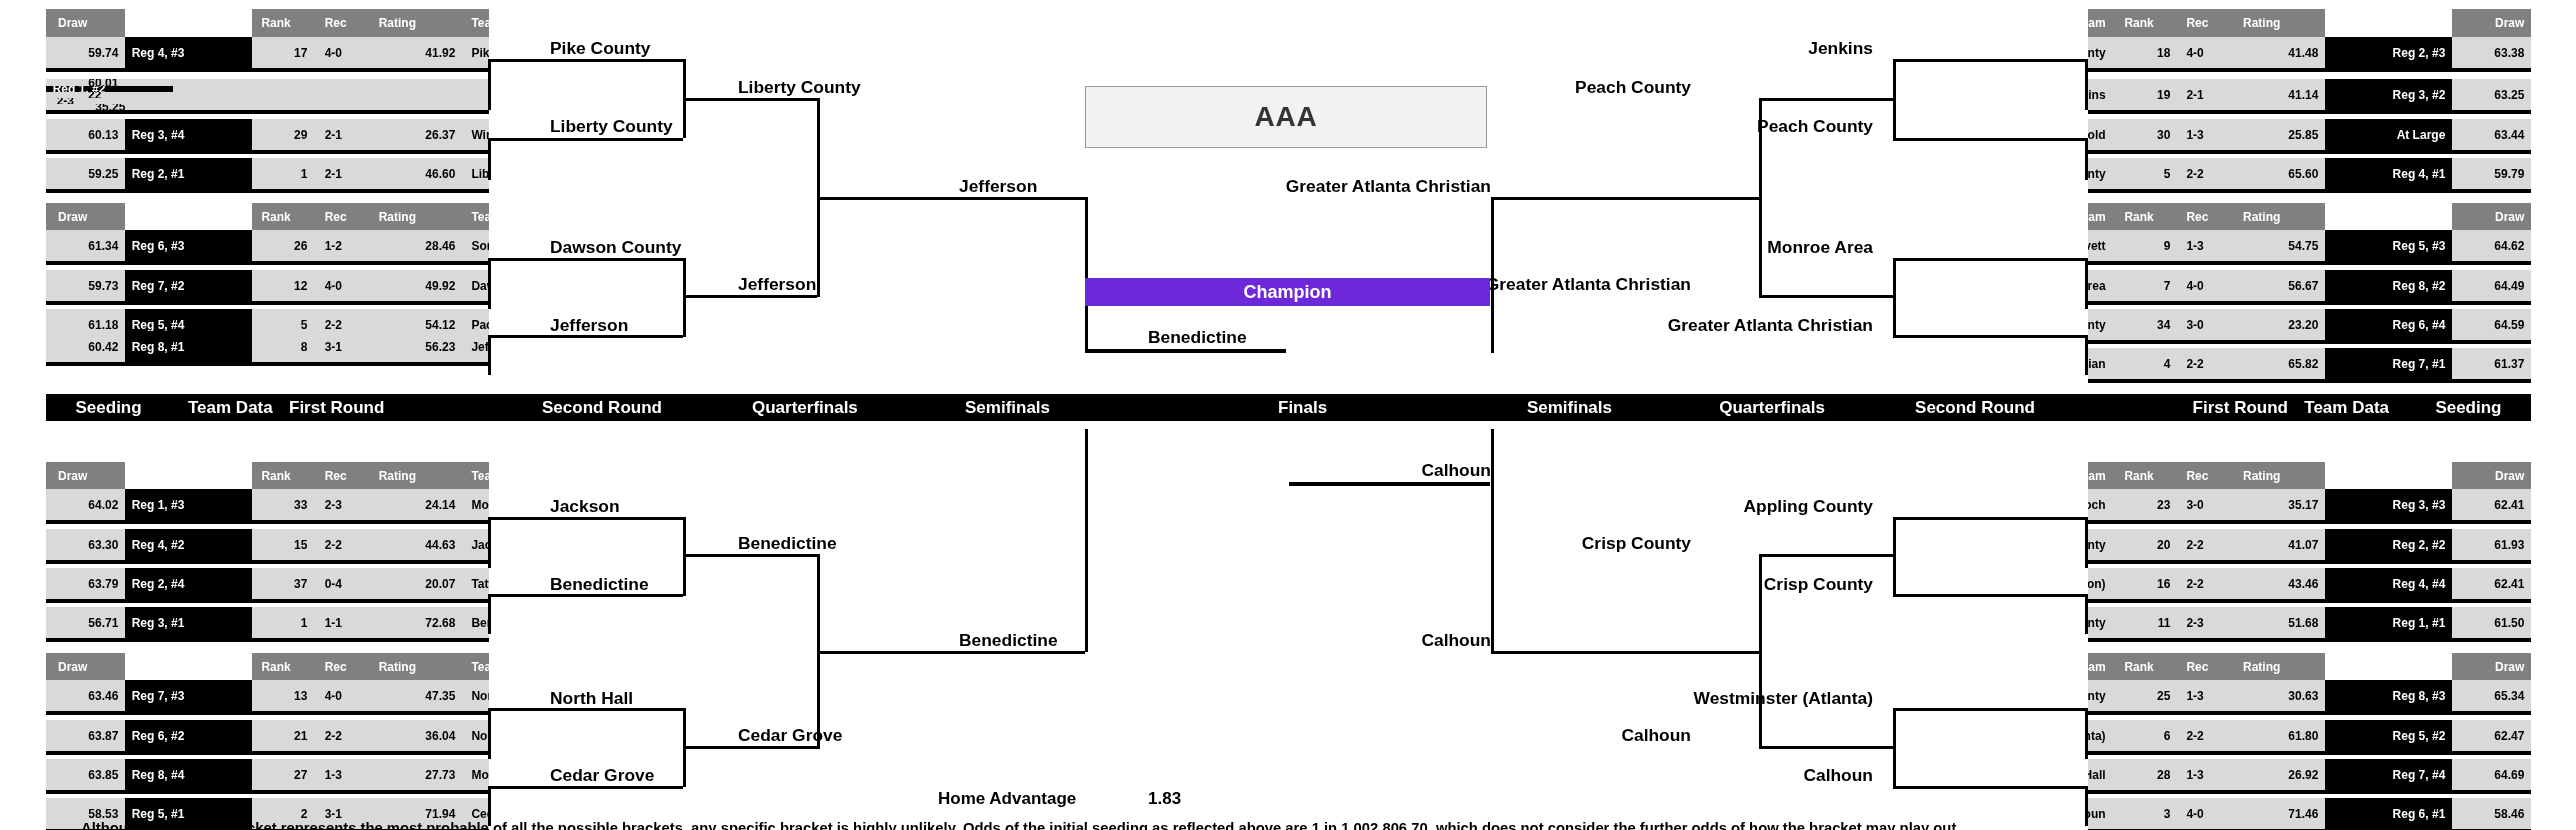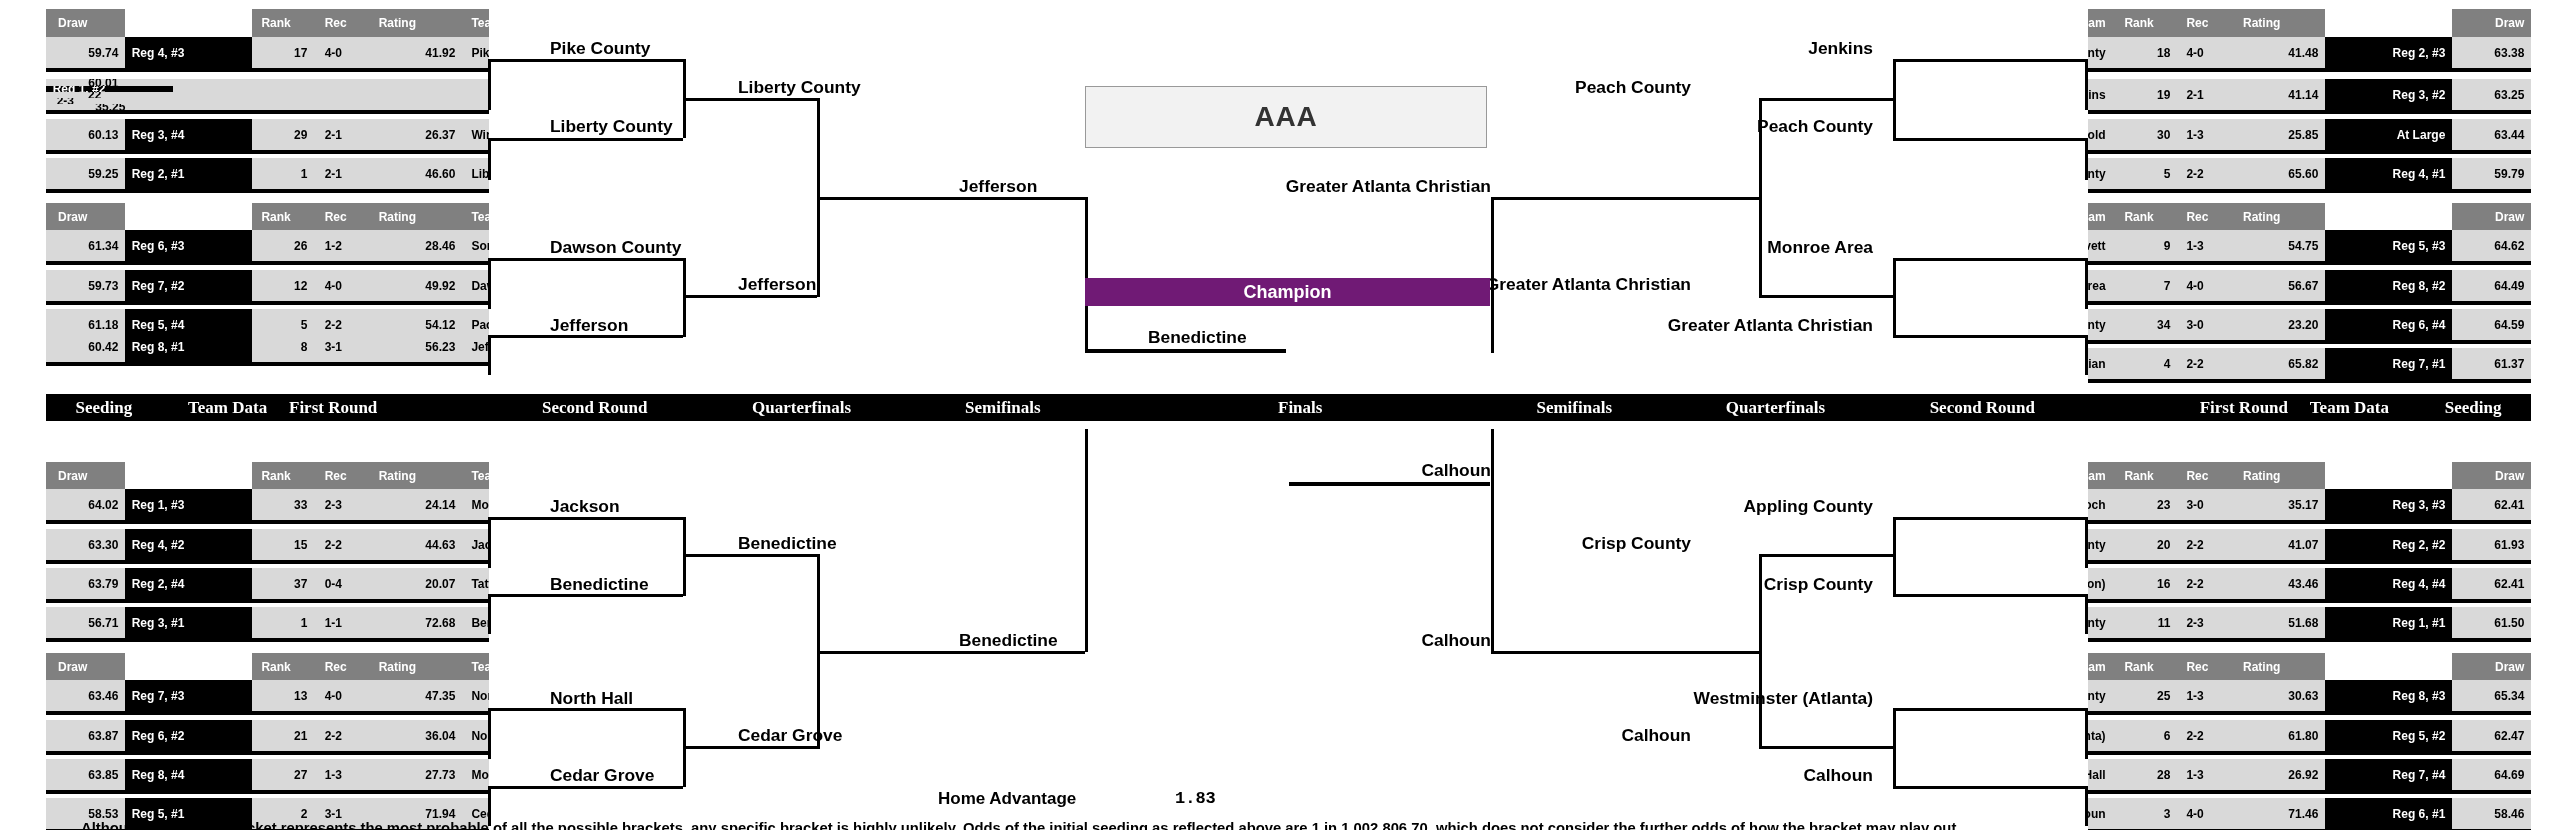--- a/index.html
+++ b/index.html
@@ -95,41 +95,40 @@
     display: flex; align-items: center; justify-content: center;
   }
   #title-box span {
     font-size: 28px; font-weight: bold;
     color: #333333; letter-spacing: 0.7px;
   }
 
   
   .resultbar {
     position: absolute;
-    background: #701a75;
+    background: #6d28d9;
     color: #ffffff;
     font-size: 18px; font-weight: bold;
     display: flex; align-items: center; justify-content: center;
   }
 
   
   #roundbar {
     position: absolute;
     left: 46px; top: 394px;
     width: 2485px; height: 27px;
     background: #000000;
   }
   #roundbar .rl {
     position: absolute;
     top: 0; height: 27px;
     display: flex; align-items: center;
     color: #ffffff;
     font-size: 17px; font-weight: bold;
     white-space: nowrap;
-    font-family: Liberation Serif, serif;
   }
 
   
   .footlabel {
     position: absolute;
     font-size: 17px; font-weight: bold; color: #000000;
     white-space: nowrap;
   }
   #disclaimer {
     position: absolute;
@@ -611,17 +610,17 @@
     <span class="rl" style="left:1232px;">Finals</span>
     <span class="rl" style="right:919px;">Semifinals</span>
     <span class="rl" style="right:706px;">Quarterfinals</span>
     <span class="rl" style="right:496px;">Second Round</span>
     <span class="rl" style="right:243px;">First Round</span>
     <span class="rl" style="right:142px;">Team Data</span>
     <span class="rl" style="right:29.5px;">Seeding</span>
   </div>
 
   <div class="footlabel" style="left:938px; top:789px;">Home Advantage</div>
-  <div class="footlabel" style="left:1175px; top:789px;font-family:Liberation Mono, monospace;">1.83</div>
+  <div class="footlabel" style="left:1148px; top:789px;">1.83</div>
   <div id="disclaimer">Although the model bracket represents the most probable of all the possible brackets, any specific bracket is highly unlikely. Odds of the initial seeding as reflected above are 1 in 1,002,806.70, which does not consider the further odds of how the bracket may play out.</div>
 
 </div>
 
 
 </body></html>

